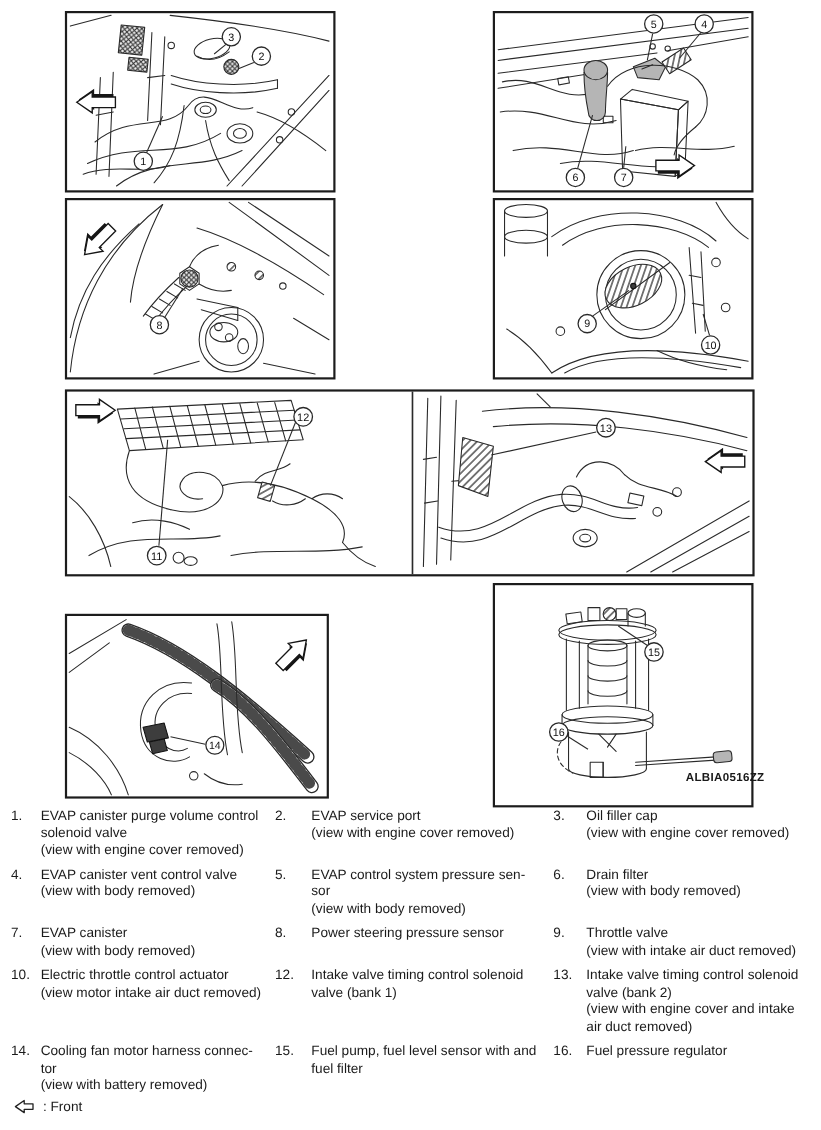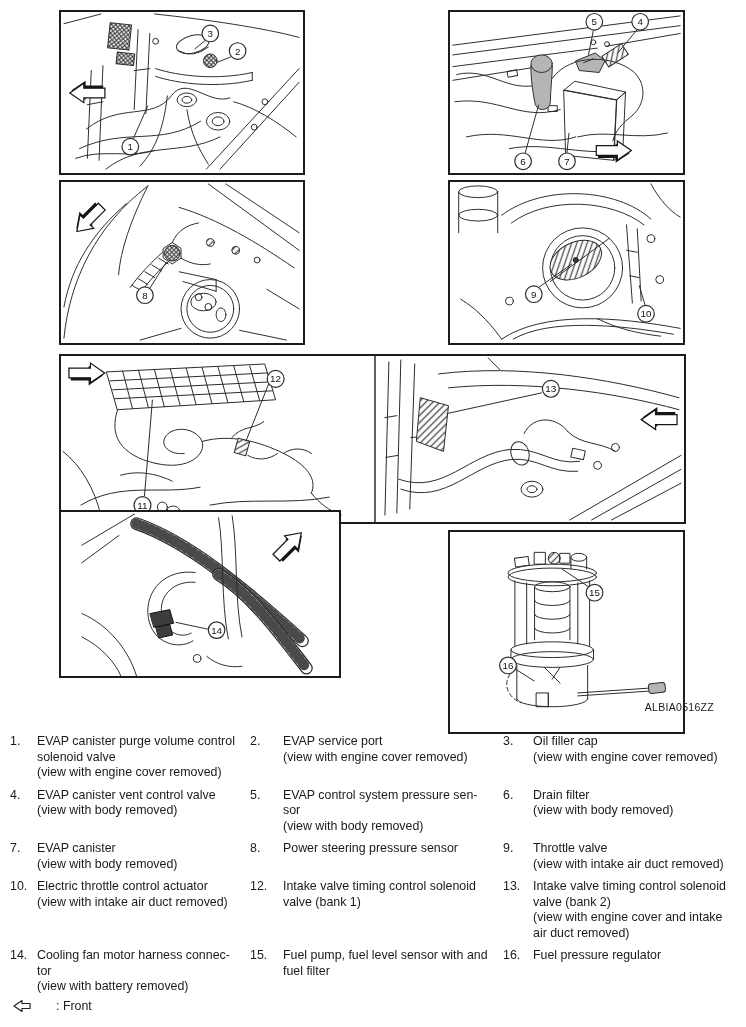--- a/index.html
+++ b/index.html
@@ -15,31 +15,31 @@
   .art .dash{stroke-dasharray:4 3;}
   .art .divider{stroke-width:1.5;}
   .art .tube-base{stroke-width:13;stroke:#2a2a2a;}
   .art .tube-core{stroke-width:10.5;stroke:#fff;}
   .art .tube-ribs{stroke-width:10.5;stroke:#4a4a4a;stroke-dasharray:2.5 4.5;}
   .callout line{stroke:#2a2a2a;stroke-width:1;}
   .callout circle{fill:#fff;stroke:#2a2a2a;stroke-width:1.2;}
   .callout text{fill:#111;stroke:none;font-family:"Liberation Sans",sans-serif;
                 font-size:10px;text-anchor:middle;}
   .figcode{position:absolute;top:701px;left:0;width:695px;text-align:right;
-           font-size:10.5px;font-weight:normal;letter-spacing:.3px;padding-left:19px;}
+           font-size:10.5px;font-weight:bold;letter-spacing:.3px;}
   .legend{position:absolute;top:734px;left:10px;width:726px;
           display:grid;grid-template-columns:240px 253px 233px;row-gap:7px;
           font-size:12.4px;line-height:15.5px;}
   .legend-item{display:flex;align-items:flex-start;}
   .legend-item .num{flex:none;width:27px;}
   .legend-item:nth-child(3n+2) .num{width:33px;}
   .legend-item:nth-child(3n) .num{width:30px;}
   .legend-item .txt{display:block;white-space:pre;}
   .front-row{position:absolute;top:999px;left:12px;display:flex;align-items:center;
-             gap:24px;font-size:12.4px;}
+             gap:7px;font-size:12.4px;}
   .front-row svg{display:block;}
 </style>
 </head>
 <body>
 
 <svg width="0" height="0" style="position:absolute">
   <defs>
     <pattern id="xh" width="5" height="5" patternUnits="userSpaceOnUse" patternTransform="rotate(45)">
       <rect width="5" height="5" fill="#fff"></rect>
       <line x1="2.5" y1="0" x2="2.5" y2="5" stroke="#555" stroke-width="1.4"></line>
@@ -321,21 +321,21 @@
         <text x="82" y="153.6">11</text>
       </g>
       <g class="callout">
         <line x1="484" y1="37" x2="388" y2="58"></line>
           <circle cx="493" cy="33" r="8.5"></circle>
         <text x="493" y="36.6">13</text>
       </g>
     </svg>
   </div>
 
-  <div class="panel" style="left:59px;top:510px;width:282px;height:168px">
+  <div class="panel" style="left:59px;top:558px;width:240px;height:168px">
     <svg viewBox="0 0 246 168">
       <g class="art">
         <path d="M2 34 L56 2"></path>
           <path d="M2 52 L40 24"></path>
         <path d="M2 104 C30 116 50 142 58 168"></path>
           <path d="M2 128 C22 138 36 154 42 168"></path>
         <path class="tube-base" d="M58 12 C110 30 165 75 228 132"></path>
         <path class="tube-core" d="M58 12 C110 30 165 75 228 132"></path>
         <path class="tube-ribs" d="M58 12 C110 30 165 75 228 132"></path>
         <path class="tube-base" d="M142 64 C172 82 200 118 232 160"></path>
@@ -455,21 +455,21 @@
       <span class="txt">Power steering pressure sensor</span>
     </div>
     <div class="legend-item">
       <span class="num">9.</span>
       <span class="txt">Throttle valve
 (view with intake air duct removed)</span>
     </div>
     <div class="legend-item">
       <span class="num">10.</span>
       <span class="txt">Electric throttle control actuator
-(view with intake air duct removed)</span>
+(view motor intake air duct removed)</span>
     </div>
     <div class="legend-item">
       <span class="num">12.</span>
       <span class="txt">Intake valve timing control solenoid
 valve (bank 1)</span>
     </div>
     <div class="legend-item">
       <span class="num">13.</span>
       <span class="txt">Intake valve timing control solenoid
 valve (bank 2)

